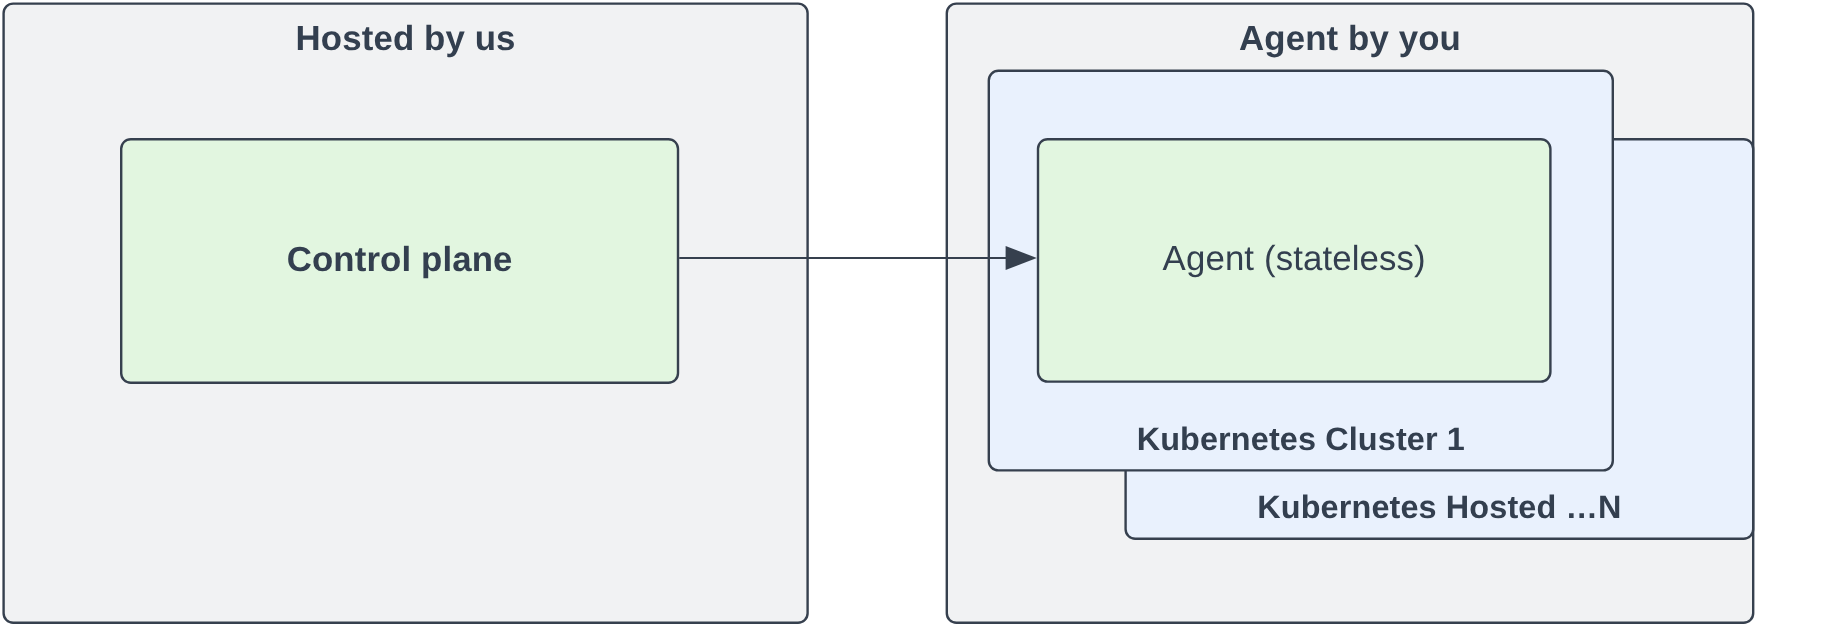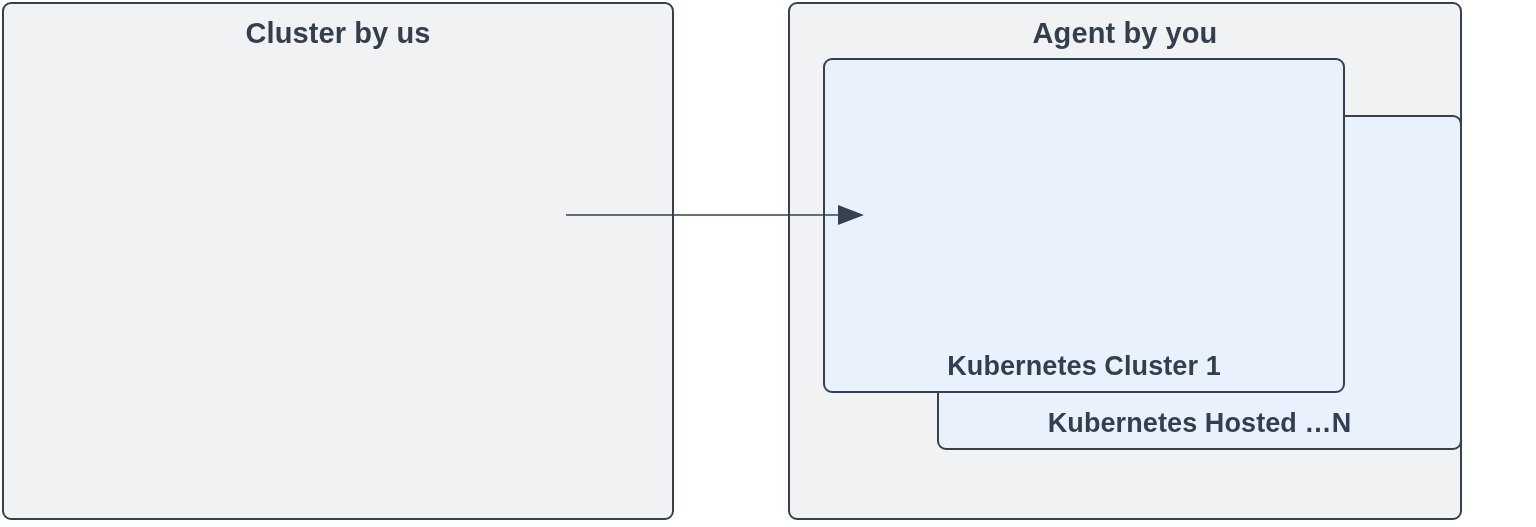--- a/index.html
+++ b/index.html
@@ -89,35 +89,41 @@
     overflow: visible;
     pointer-events: none;
   }
 </style>
 </head>
 <body>
 
 <div id="diagram-canvas">
 
   <div class="node container-outer" id="hosted-by-us">
-    <span class="node-label">Cluster by us</span>
+    <span class="node-label">Hosted by us</span>
   </div>
 
+  <div class="node box-service bold" id="control-plane">
+    <span class="node-label">Control plane</span>
+  </div>
 
   <div class="node container-outer" id="hosted-by-you">
     <span class="node-label">Agent by you</span>
   </div>
 
   <div class="node container-cluster" id="cluster-n">
     <span class="node-label">Kubernetes Hosted …N</span>
   </div>
 
   <div class="node container-cluster" id="cluster-1">
     <span class="node-label">Kubernetes Cluster 1</span>
   </div>
 
+  <div class="node box-service" id="agent">
+    <span class="node-label">Agent (stateless)</span>
+  </div>
 
   <svg id="edge-control-plane-to-agent" viewBox="0 0 300 32" width="300" height="32">
     <line x1="0" y1="15" x2="284" y2="15" stroke="#36404e" stroke-width="1.6"></line>
     <polygon points="272,5 298,15 272,25" fill="#36404e"></polygon>
   </svg>
 
 </div>
 
 </body></html>

